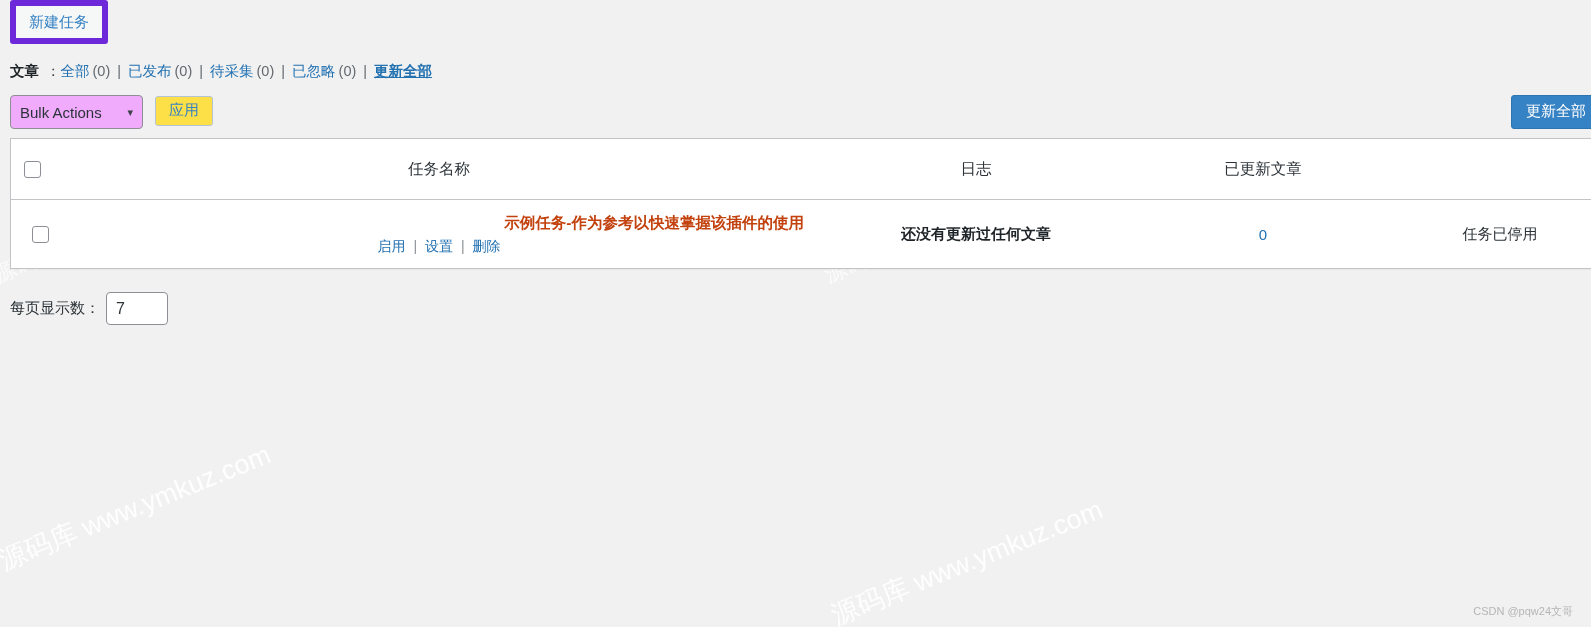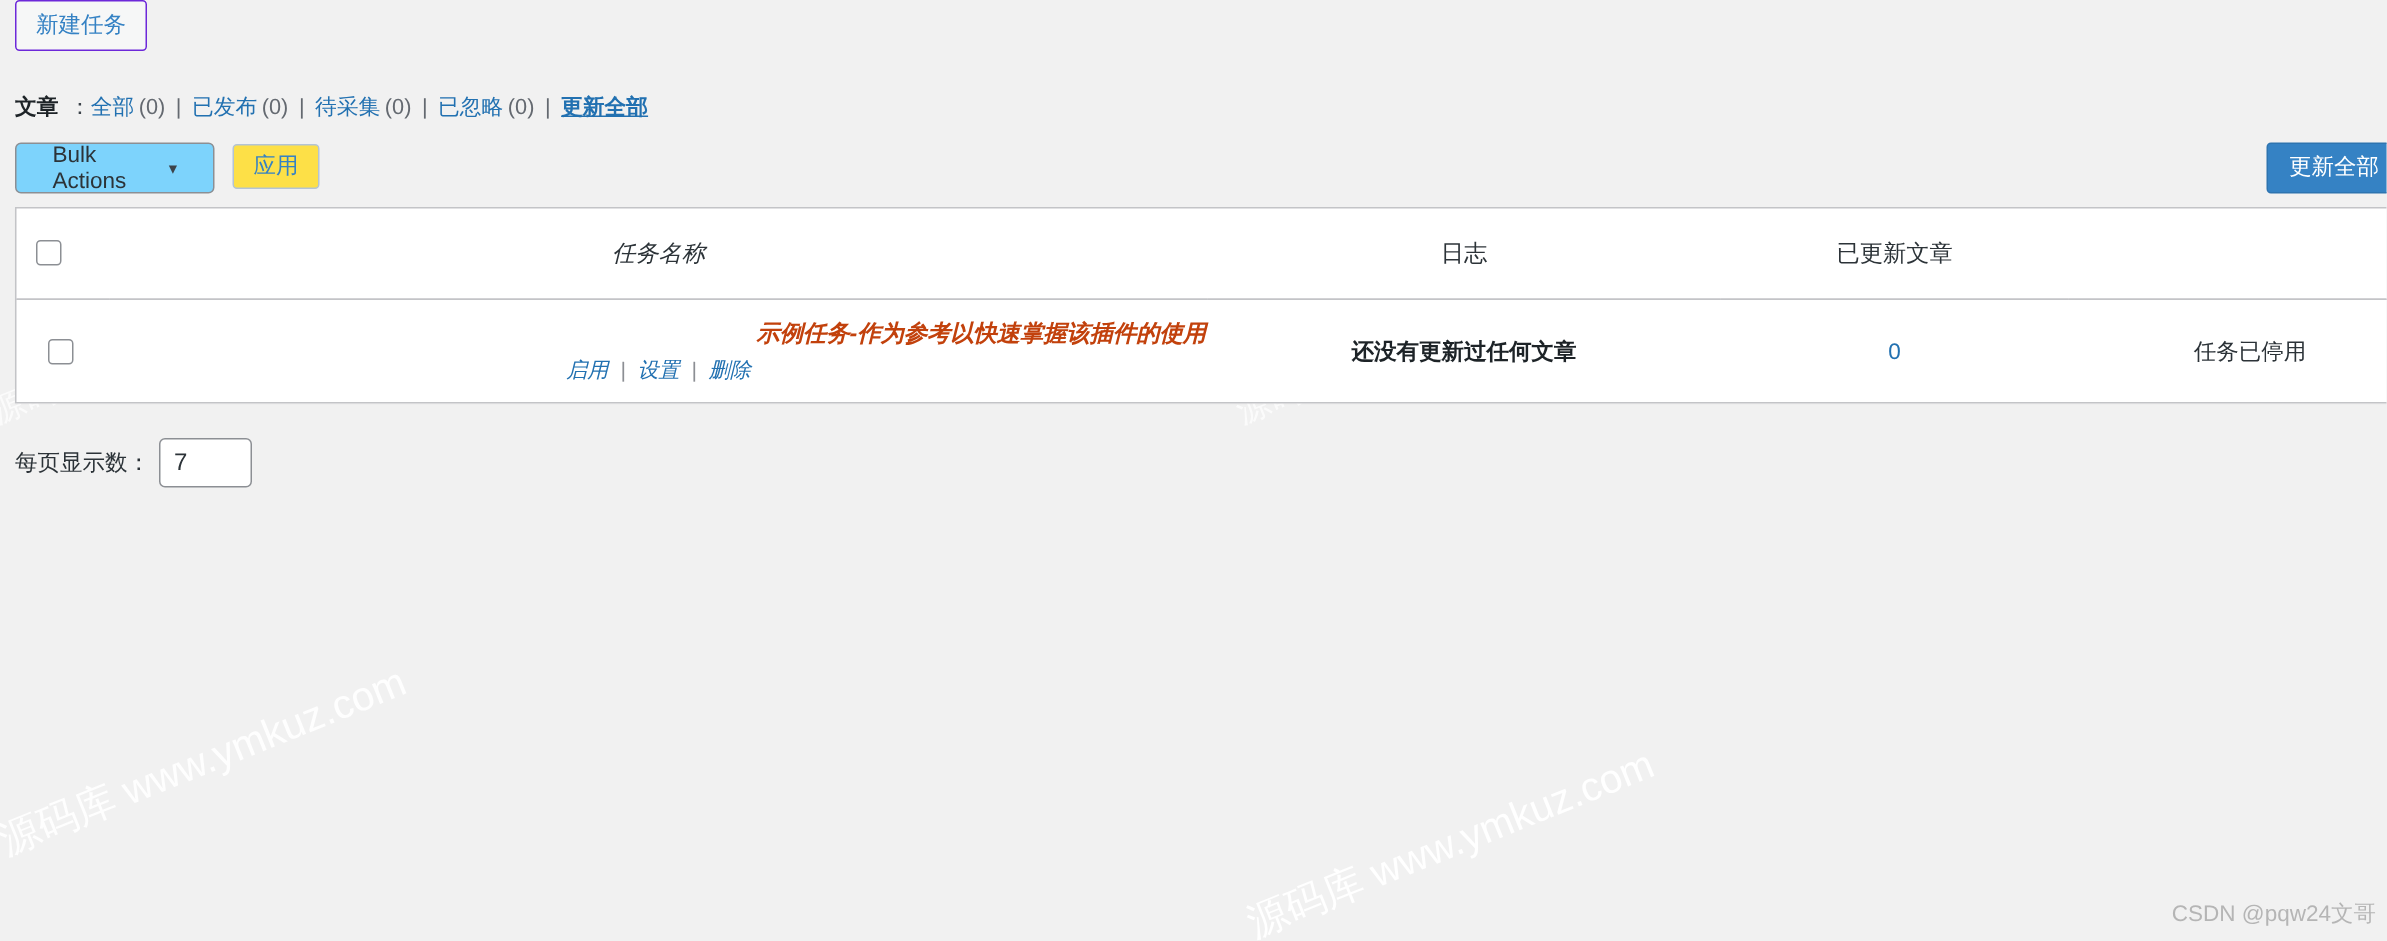--- a/index.html
+++ b/index.html
@@ -52,21 +52,21 @@
   .page-title {
     font-size: 33px;
     font-weight: 400;
     color: #23282d;
     line-height: 40px;
     margin: 0;
     letter-spacing: .2px;
   }
   .btn-secondary {
     background: #f6f7f7;
-    border: 1px solid #6d28d9;
+    border: 6px solid #6d28d9;
     color: #3582c4;
     border-radius: 3px;
     font-size: 15px;
     padding: 5px 13px 6px;
     line-height: 1.4;
     cursor: pointer;
     font-family: "Liberation Sans", sans-serif;
   }
 
   
@@ -113,28 +113,28 @@
     width: 1581px;
     height: 38px;
     z-index: 3;
   }
   .bulk-select {
     position: absolute;
     left: 0;
     top: 0;
     width: 133px;
     height: 34px;
-    background: #7dd3fc;
+    background: #f0abfc;
     border: 1px solid #8c8f94;
     border-radius: 4px;
     font-size: 15px;
     color: #2c3338;
     display: flex;
     align-items: center;
-    padding: 0 24px;
+    padding: 0 9px;
     box-sizing: border-box;
     cursor: pointer;
     font-family: "Liberation Sans", sans-serif;
   }
   .bulk-select .caret {
     margin-left: auto;
     font-size: 11px;
     color: #3c434a;
   }
   .btn-apply {
@@ -193,21 +193,21 @@
     font-weight: 400;
     color: #2c3338;
     border-bottom: 1px solid #c3c4c7;
   }
   .wp-list-table tbody td {
     height: 66px;
     font-size: 15px;
     color: #2c3338;
   }
   .col-cb { width: 60px; }
-  .col-name { width: 730px; font-style: italic; }
+  .col-name { width: 730px; }
   .col-log { width: 340px; }
   .col-updated { width: 230px; }
   .col-status { width: 240px; }
 
   .cb {
     width: 17px;
     height: 17px;
     border: 1px solid #8c8f94;
     border-radius: 3px;
     background: #fff;
@@ -272,23 +272,23 @@
     font-size: 16px;
     color: #2c3338;
     padding: 0 9px;
     box-sizing: border-box;
     font-family: "Liberation Sans", sans-serif;
   }
 
   
   .csdn-credit {
     position: absolute;
-    right: 7px;
+    right: 18px;
     bottom: 8px;
-    font-size: 15px;
+    font-size: 11px;
     color: #b5b5b5;
     z-index: 3;
     font-family: "Liberation Sans", sans-serif;
     white-space: nowrap;
   }
 </style>
 </head>
 <body>
 
 <div class="watermark-layer">

